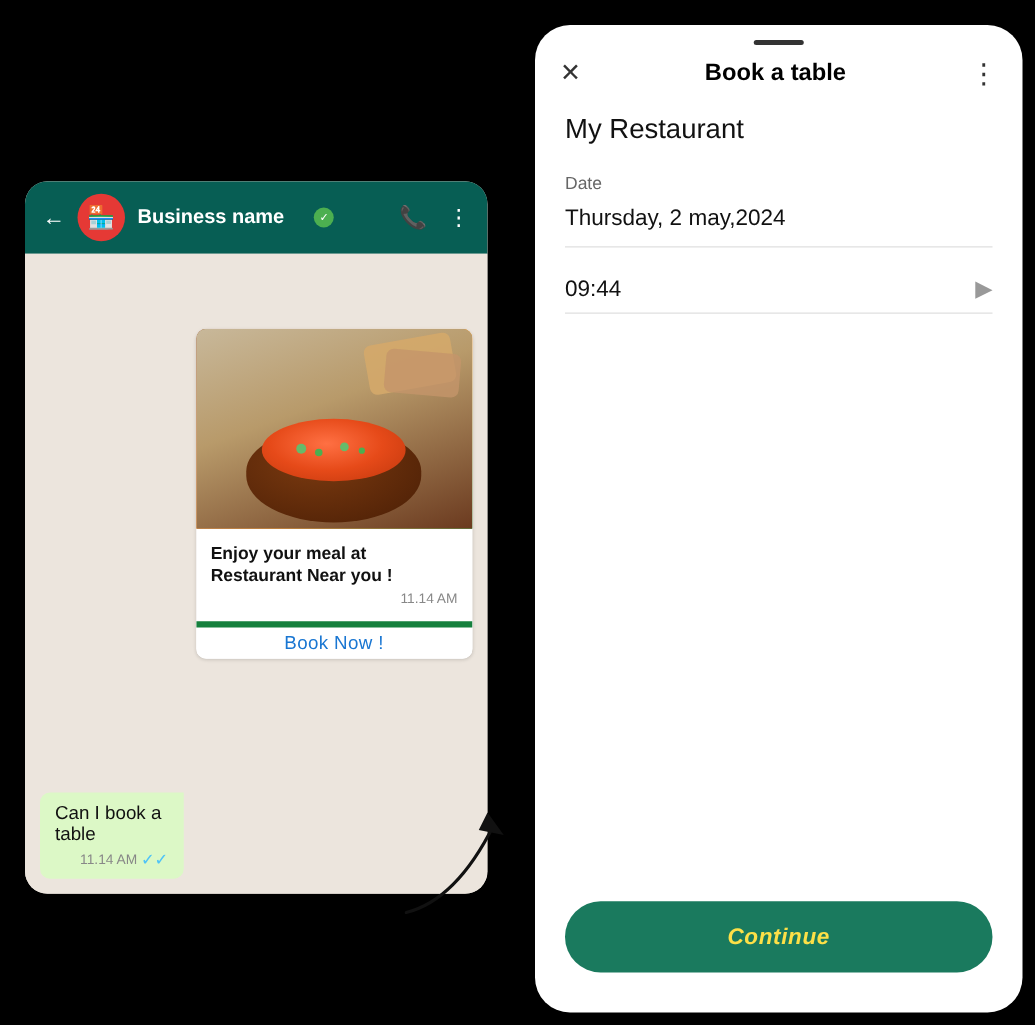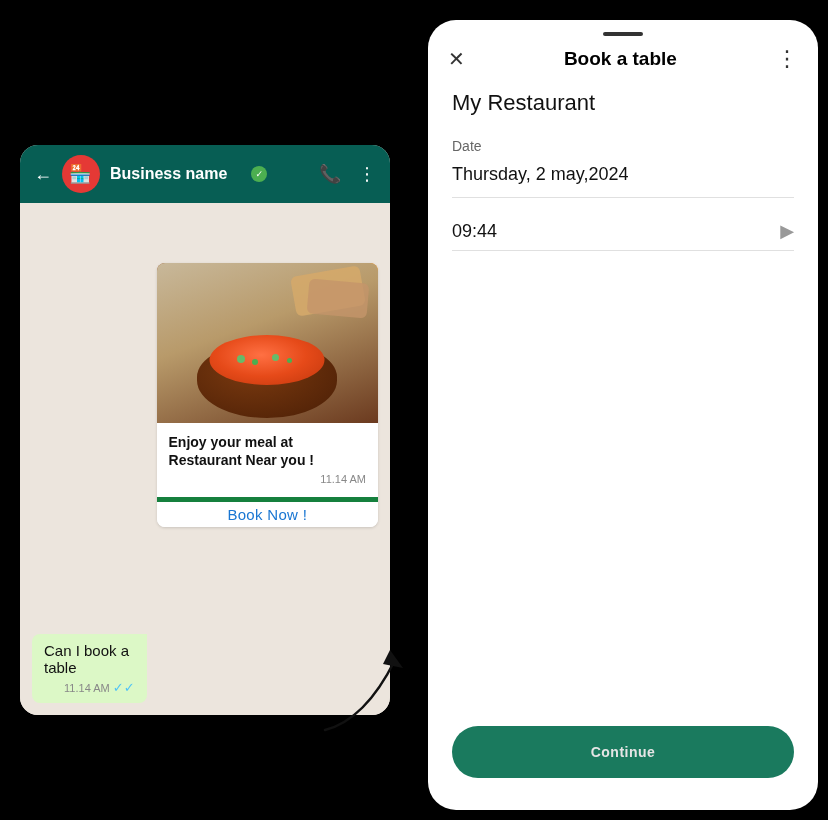--- a/index.html
+++ b/index.html
@@ -300,27 +300,28 @@
     }
 
     .book-footer {
       padding: 0 24px 32px;
     }
 
     .book-continue-btn {
       width: 100%;
       padding: 18px;
       background: #1a7a5e;
-      color: #e5e5e5;
-      font-size: 14px;
+      color: #fde047;
+      font-size: 18px;
       font-weight: 600;
       border: none;
       border-radius: 50px;
       cursor: pointer;
       letter-spacing: 0.5px;
+      font-style: italic;
     }
   </style>
 </head>
 <body>
 
 <div class="whatsapp-panel">
   <div class="wa-header">
     <span class="wa-back-arrow">←</span>
     <div class="wa-avatar">🏪</div>
     <div class="wa-business-info">

